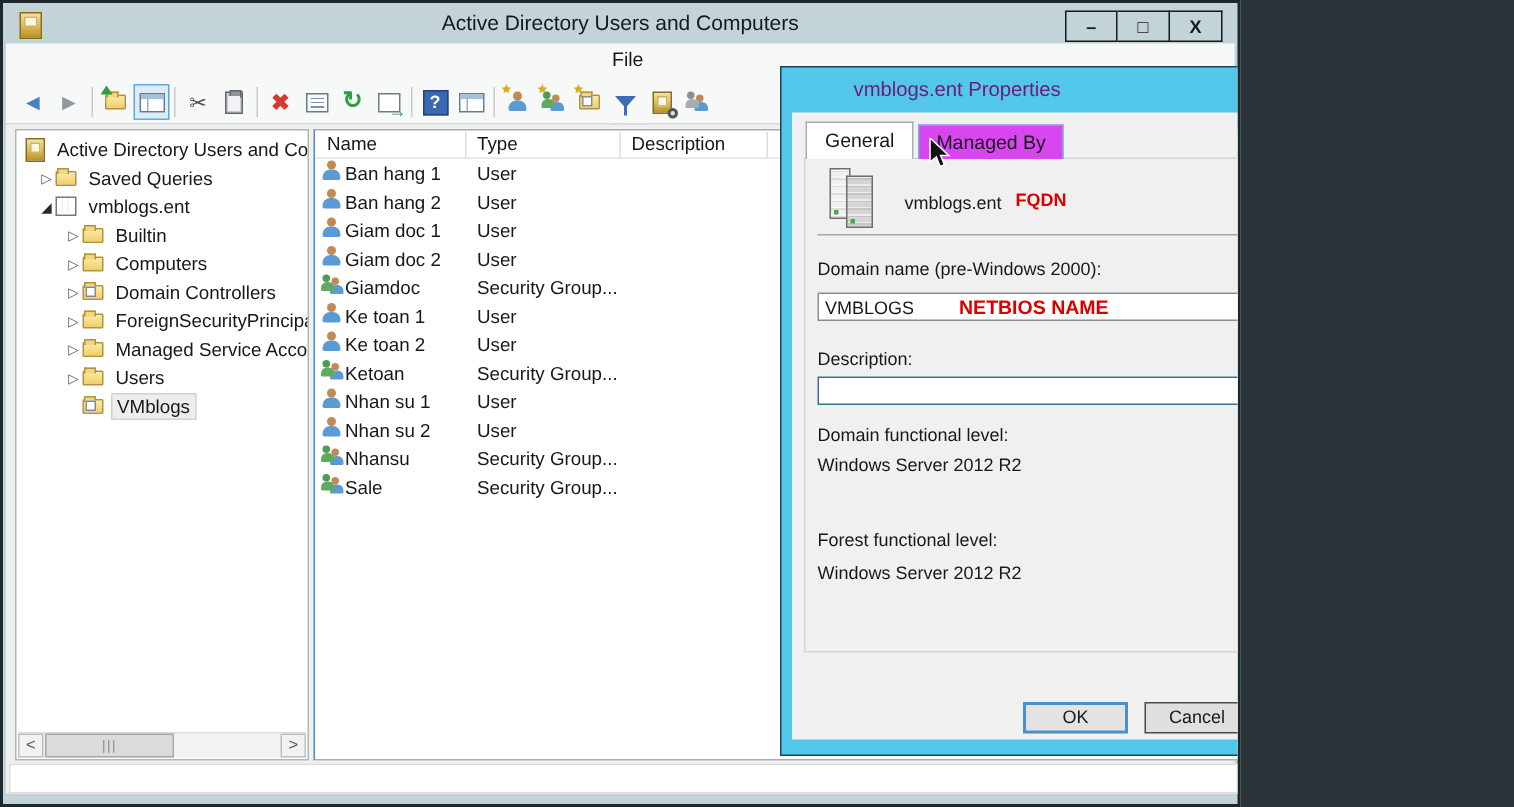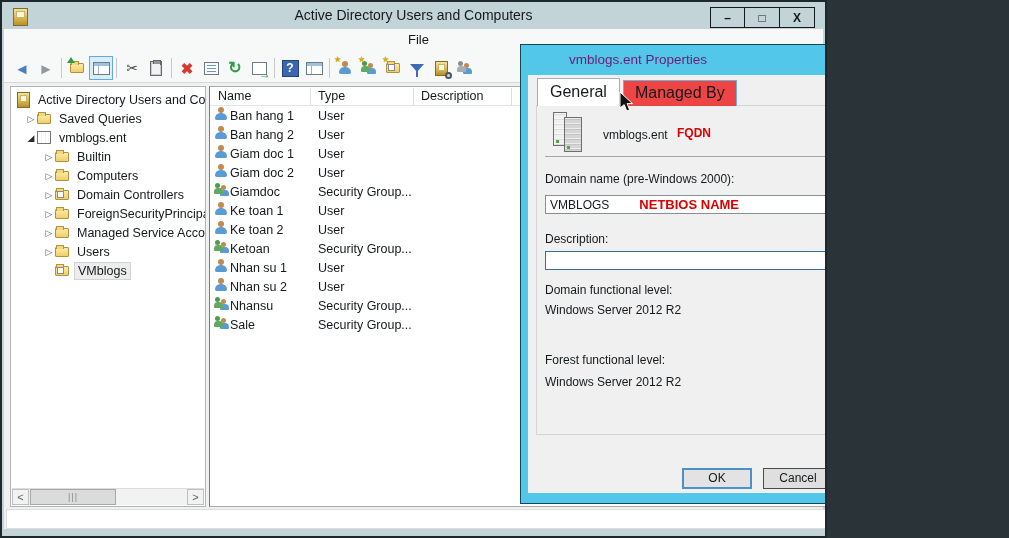--- a/index.html
+++ b/index.html
@@ -93,23 +93,23 @@
   .statusbar { position:absolute; left:4px; top:507px; width:998px; height:20px; background:#FFF; border:1px solid #DCDCDC; }
   .status-sep { position:absolute; left:908px; top:1px; width:1px; height:16px; background:#DCDCDC; }
 
   
   .dialog { position:absolute; left:518px; top:42px; width:411px; height:460px; background:#53C7E9; border:1px solid #16465C; z-index:5; }
   .dlg-title { position:absolute; left:0; right:0; top:0; height:29px; text-align:left; font-size:13.5px; color:#701a75; line-height:29px;padding-left:48px; }
   .dlg-help { position:absolute; right:53px; top:3px; width:29px; height:24px; background:#60CCEC; border:1px solid #15191B; font-weight:bold; font-size:13px; color:#15191B; text-align:center; line-height:22px; }
   .dlg-close { position:absolute; right:5px; top:3px; width:47px; height:24px; background:#C75050; border:1px solid #15191B; font-weight:bold; font-size:13px; color:#15191B; text-align:center; line-height:22px; }
   .dlg-body { position:absolute; left:7px; right:7px; top:30px; bottom:10px; background:#F0F0F0; }
   .tabstrip { position:absolute; left:9px; top:9px; height:22px; display:flex; align-items:flex-end; z-index:2; }
-  .tab { font-size:16px; color:#15191B; border:1px solid #ACACAC; border-bottom:none; padding:3px 11px 4px 11px; background:#F0F0F0; }
+  .tab { font-size:13px; color:#15191B; border:1px solid #ACACAC; border-bottom:none; padding:3px 11px 4px 11px; background:#F0F0F0; }
   .tab.active { background:#FFF; padding:4px 12px 5px 12px; position:relative; z-index:3; }
-  .tab.hovered { background:#ef4444; border-color:#6FB2D8; margin-left:3px; }
+  .tab.hovered { background:#d946ef; border-color:#6FB2D8; margin-left:3px; }
   .tabpage { position:absolute; left:8px; right:8px; top:30px; height:330px; border:1px solid #D4D4D4; background:#F0F0F0; z-index:1; }
   .srv-row-name { position:absolute; left:66px; top:22px; font-size:12px; color:#15191B; }
   .fqdn { position:absolute; left:140px; top:20px; font-size:12px; font-weight:bold; color:#DB0000; }
   .tp-sep { position:absolute; left:8px; right:9px; top:50px; border-top:1px solid #A6A6A6; }
   .lbl { position:absolute; left:8px; font-size:12px; color:#15191B; }
   .tbox { position:absolute; left:8px; width:361px; height:19px; background:#FFF; border:1px solid #888E94; font-size:12px; color:#15191B; display:flex; align-items:center; padding-left:4px; }
   .tbox .annot { font-size:13px; font-weight:bold; color:#DB0000; margin-left:30px; }
   .tbox.focus { border-color:#36718E; }
   .btn-row { position:absolute; right:9px; bottom:4px; display:flex; gap:11px;align-items:flex-end; }
   .dbtn { width:70px; height:21px; font-size:12px; color:#15191B; background:#DFDFDF; border:1px solid #707070; text-align:center; line-height:19px; }

